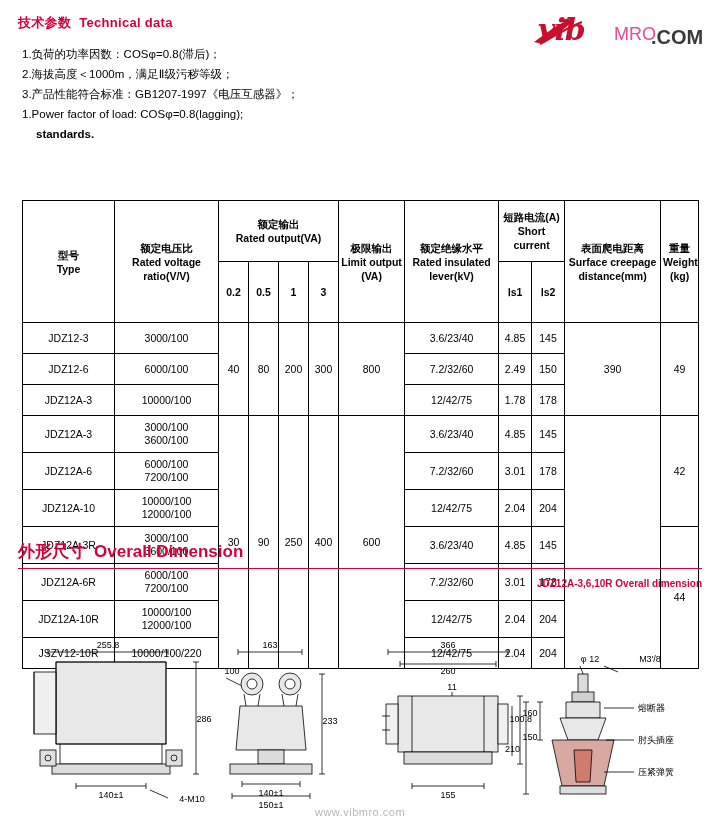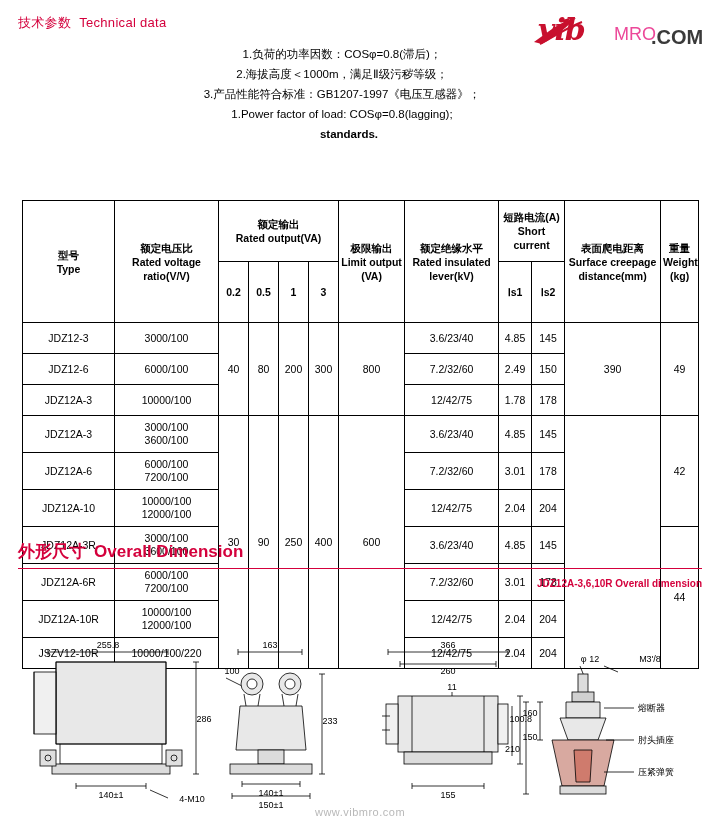--- a/index.html
+++ b/index.html
@@ -20,21 +20,21 @@
     width: 720px;
     height: 832px;
   }
 
   
   .tech-title {
     position: absolute;
     left: 18px;
     top: 14px;
     font-size: 13px;
-    font-weight: normal;
+    font-weight: bold;
     color: #d4003c;
     letter-spacing: 0.3px;
   }
   .tech-title .en { margin-left: 8px; }
 
   .logo {
     position: absolute;
     right: 12px;
     top: 10px;
     width: 180px;
@@ -78,21 +78,21 @@
   }
 
   .spec-list {
     position: absolute;
     left: 22px;
     top: 44px;
     width: 640px;
     font-size: 11.5px;
     line-height: 20px;
   }
-  .spec-list div { white-space: nowrap; text-align: center; }
+  .spec-list div { white-space: nowrap; }
   .spec-list .indent { padding-left: 14px; font-weight: bold; }
 
   
   .tbl-wrap {
     position: absolute;
     left: 22px;
     top: 200px;
     width: 676px;
   }
   table.main {

